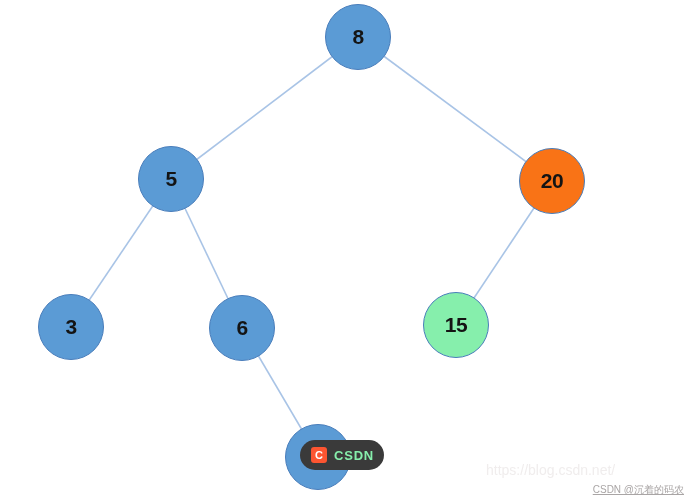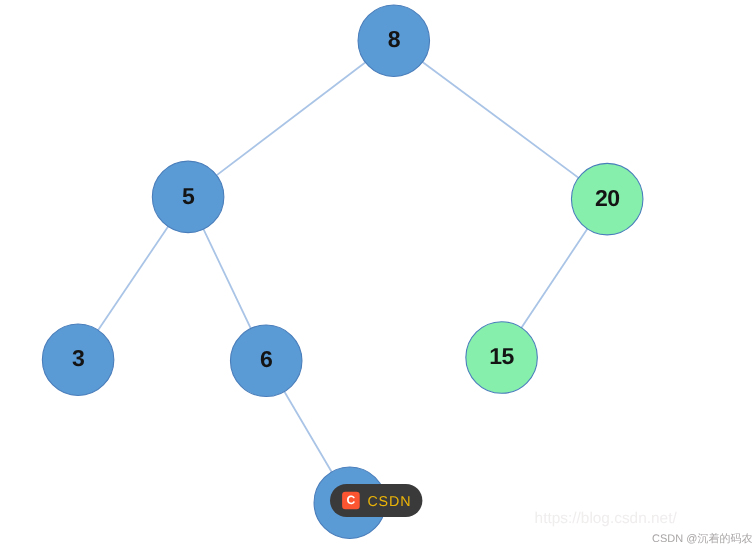--- a/index.html
+++ b/index.html
@@ -50,60 +50,61 @@
     display: flex;
     align-items: center;
     justify-content: center;
     color: #ffffff;
     font-size: 11px;
     font-weight: bold;
     flex: none;
   }
   .csdn-label {
     margin-left: 7px;
-    color: #eab308;
+    color: #86efac;
     font-size: 13px;
-    font-weight: normal;
+    font-weight: bold;
     letter-spacing: 0.8px;
   }
   .url-watermark {
     position: absolute;
     left: 486px;
     top: 462px;
     font-size: 14px;
     color: #f0eded;
     white-space: nowrap;
     z-index: 4;
   }
   .credit-watermark {
     position: absolute;
     right: 2px;
     top: 483px;
     font-size: 10px;
     color: #a9a5a5;
     white-space: nowrap;
     z-index: 4;
+    text-decoration: underline;
   }
 </style>
 </head>
 <body>
 
 <div class="canvas">
   <svg class="edges-svg" id="edges" width="686" height="500">
       <line x1="358" y1="37" x2="171" y2="179" stroke="#A9C4E6" stroke-width="1.6"></line>
       <line x1="358" y1="37" x2="552" y2="181" stroke="#A9C4E6" stroke-width="1.6"></line>
       <line x1="171" y1="179" x2="71" y2="327" stroke="#A9C4E6" stroke-width="1.6"></line>
       <line x1="171" y1="179" x2="242" y2="328" stroke="#A9C4E6" stroke-width="1.6"></line>
       <line x1="552" y1="181" x2="456" y2="325" stroke="#A9C4E6" stroke-width="1.6"></line>
       <line x1="242" y1="328" x2="318" y2="457" stroke="#A9C4E6" stroke-width="1.6"></line>
     </svg>
   <div id="nodes">
       <div class="node" style="left: 325px; top: 4px; width: 66px; height: 66px; background: rgb(91, 155, 213); border: 1px solid rgb(74, 126, 187);">8</div>
       <div class="node" style="left: 138px; top: 146px; width: 66px; height: 66px; background: rgb(91, 155, 213); border: 1px solid rgb(74, 126, 187);">5</div>
-      <div class="node" style="left: 519px; top: 148px; width: 66px; height: 66px; background: #86efac; border: 1px solid rgb(74, 126, 187);">20</div>
+      <div class="node" style="left: 519px; top: 148px; width: 66px; height: 66px; background: #f97316; border: 1px solid rgb(74, 126, 187);">20</div>
       <div class="node" style="left: 38px; top: 294px; width: 66px; height: 66px; background: rgb(91, 155, 213); border: 1px solid rgb(74, 126, 187);">3</div>
       <div class="node" style="left: 209px; top: 295px; width: 66px; height: 66px; background: rgb(91, 155, 213); border: 1px solid rgb(74, 126, 187);">6</div>
       <div class="node" style="left: 423px; top: 292px; width: 66px; height: 66px; background: #86efac; border: 1px solid rgb(74, 126, 187);">15</div>
       <div class="node" style="left: 285px; top: 424px; width: 66px; height: 66px; background: rgb(91, 155, 213); border: 1px solid rgb(74, 126, 187);"></div>
     </div>
 
   <div class="csdn-pill" style="background: rgb(58, 58, 58);">
     <span class="csdn-c" id="csdn-c" style="background: rgb(252, 85, 49);">C</span>
     <span class="csdn-label">CSDN</span>
   </div>

